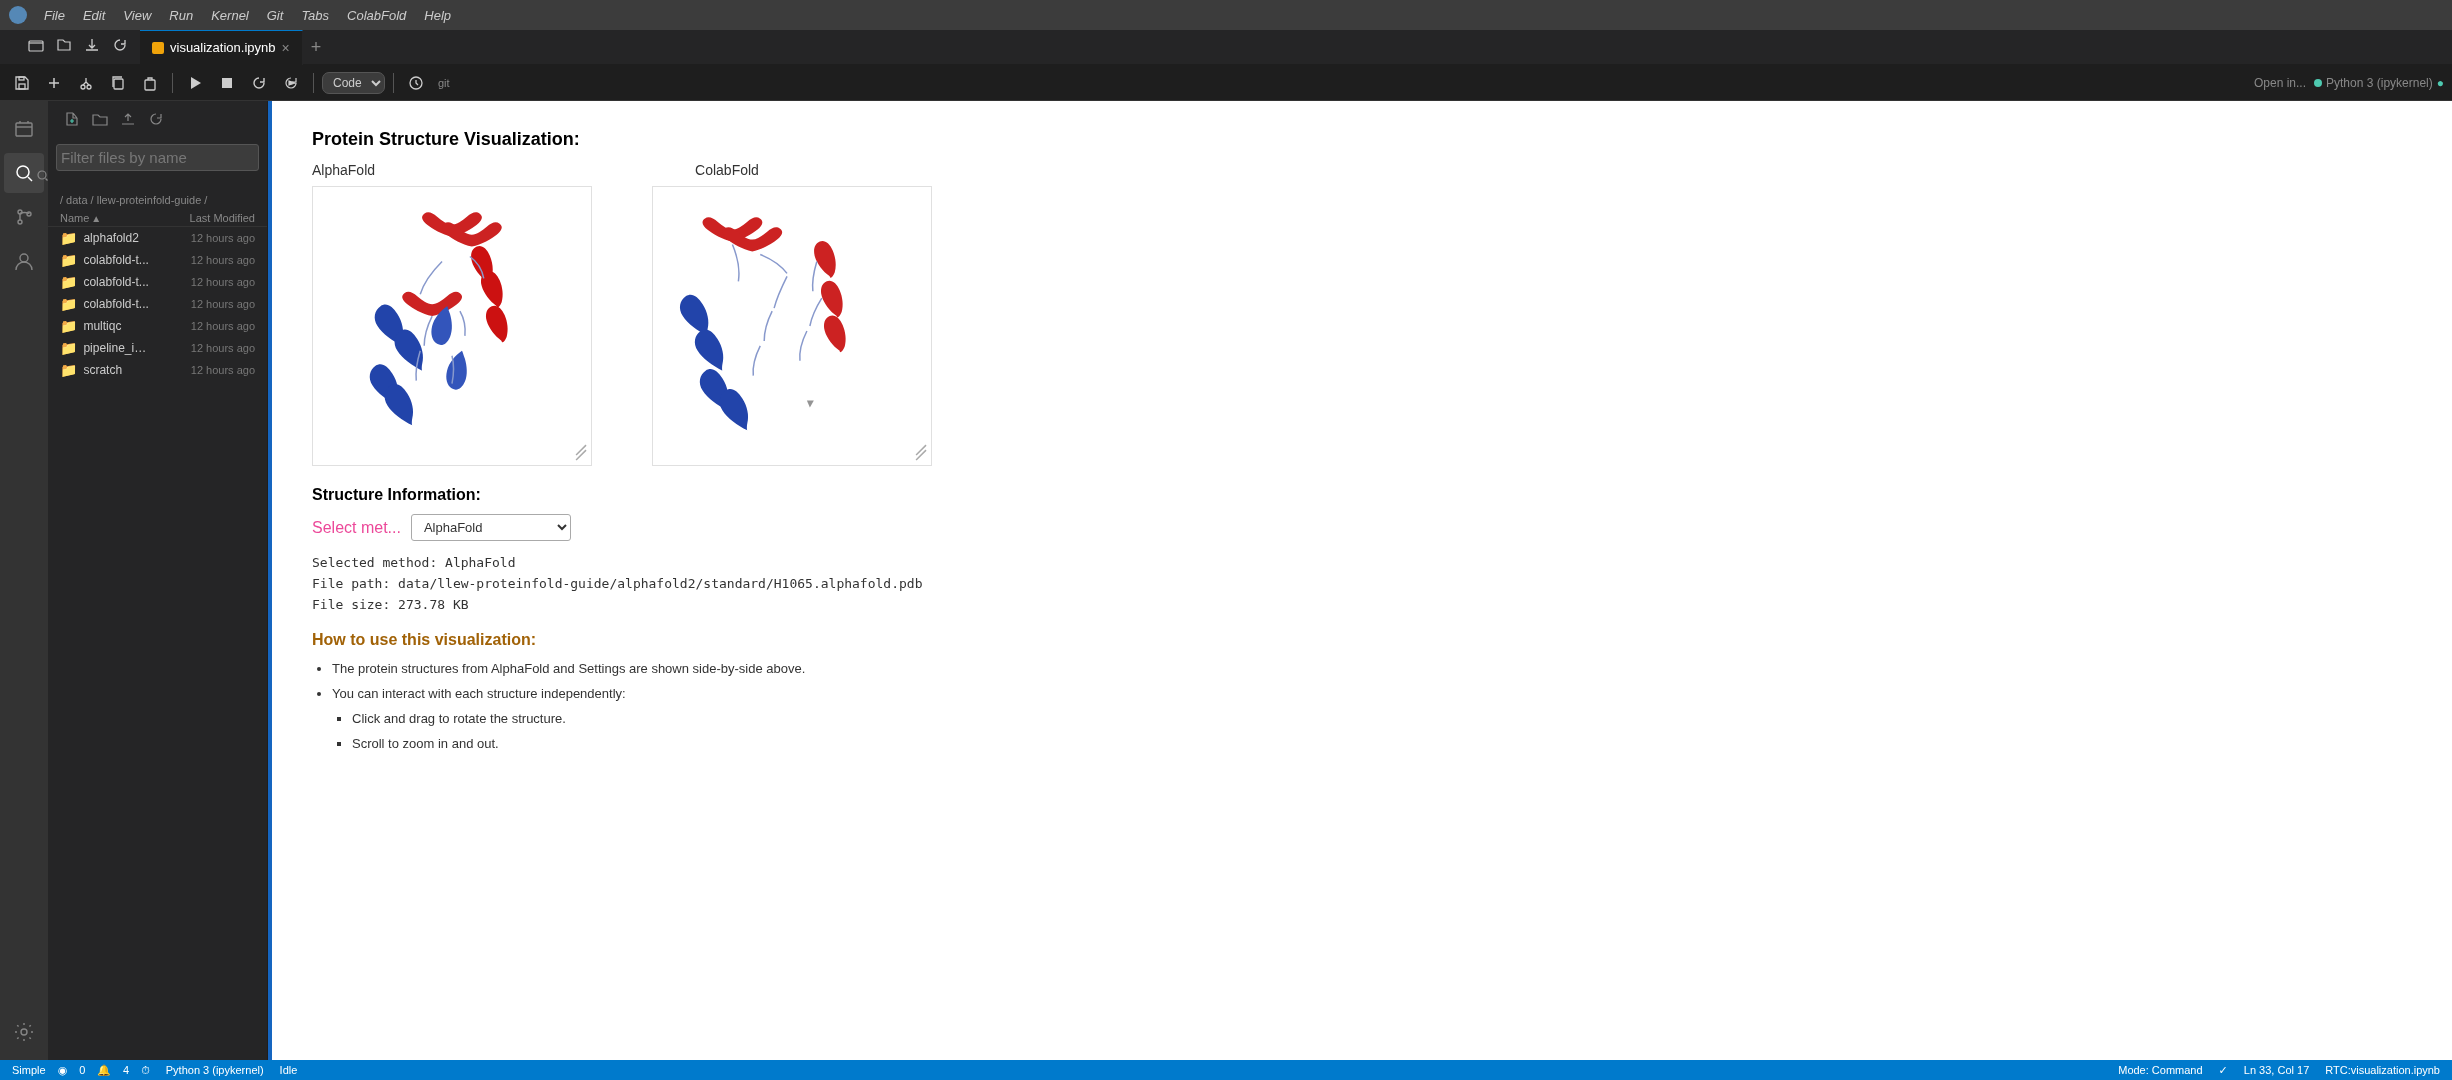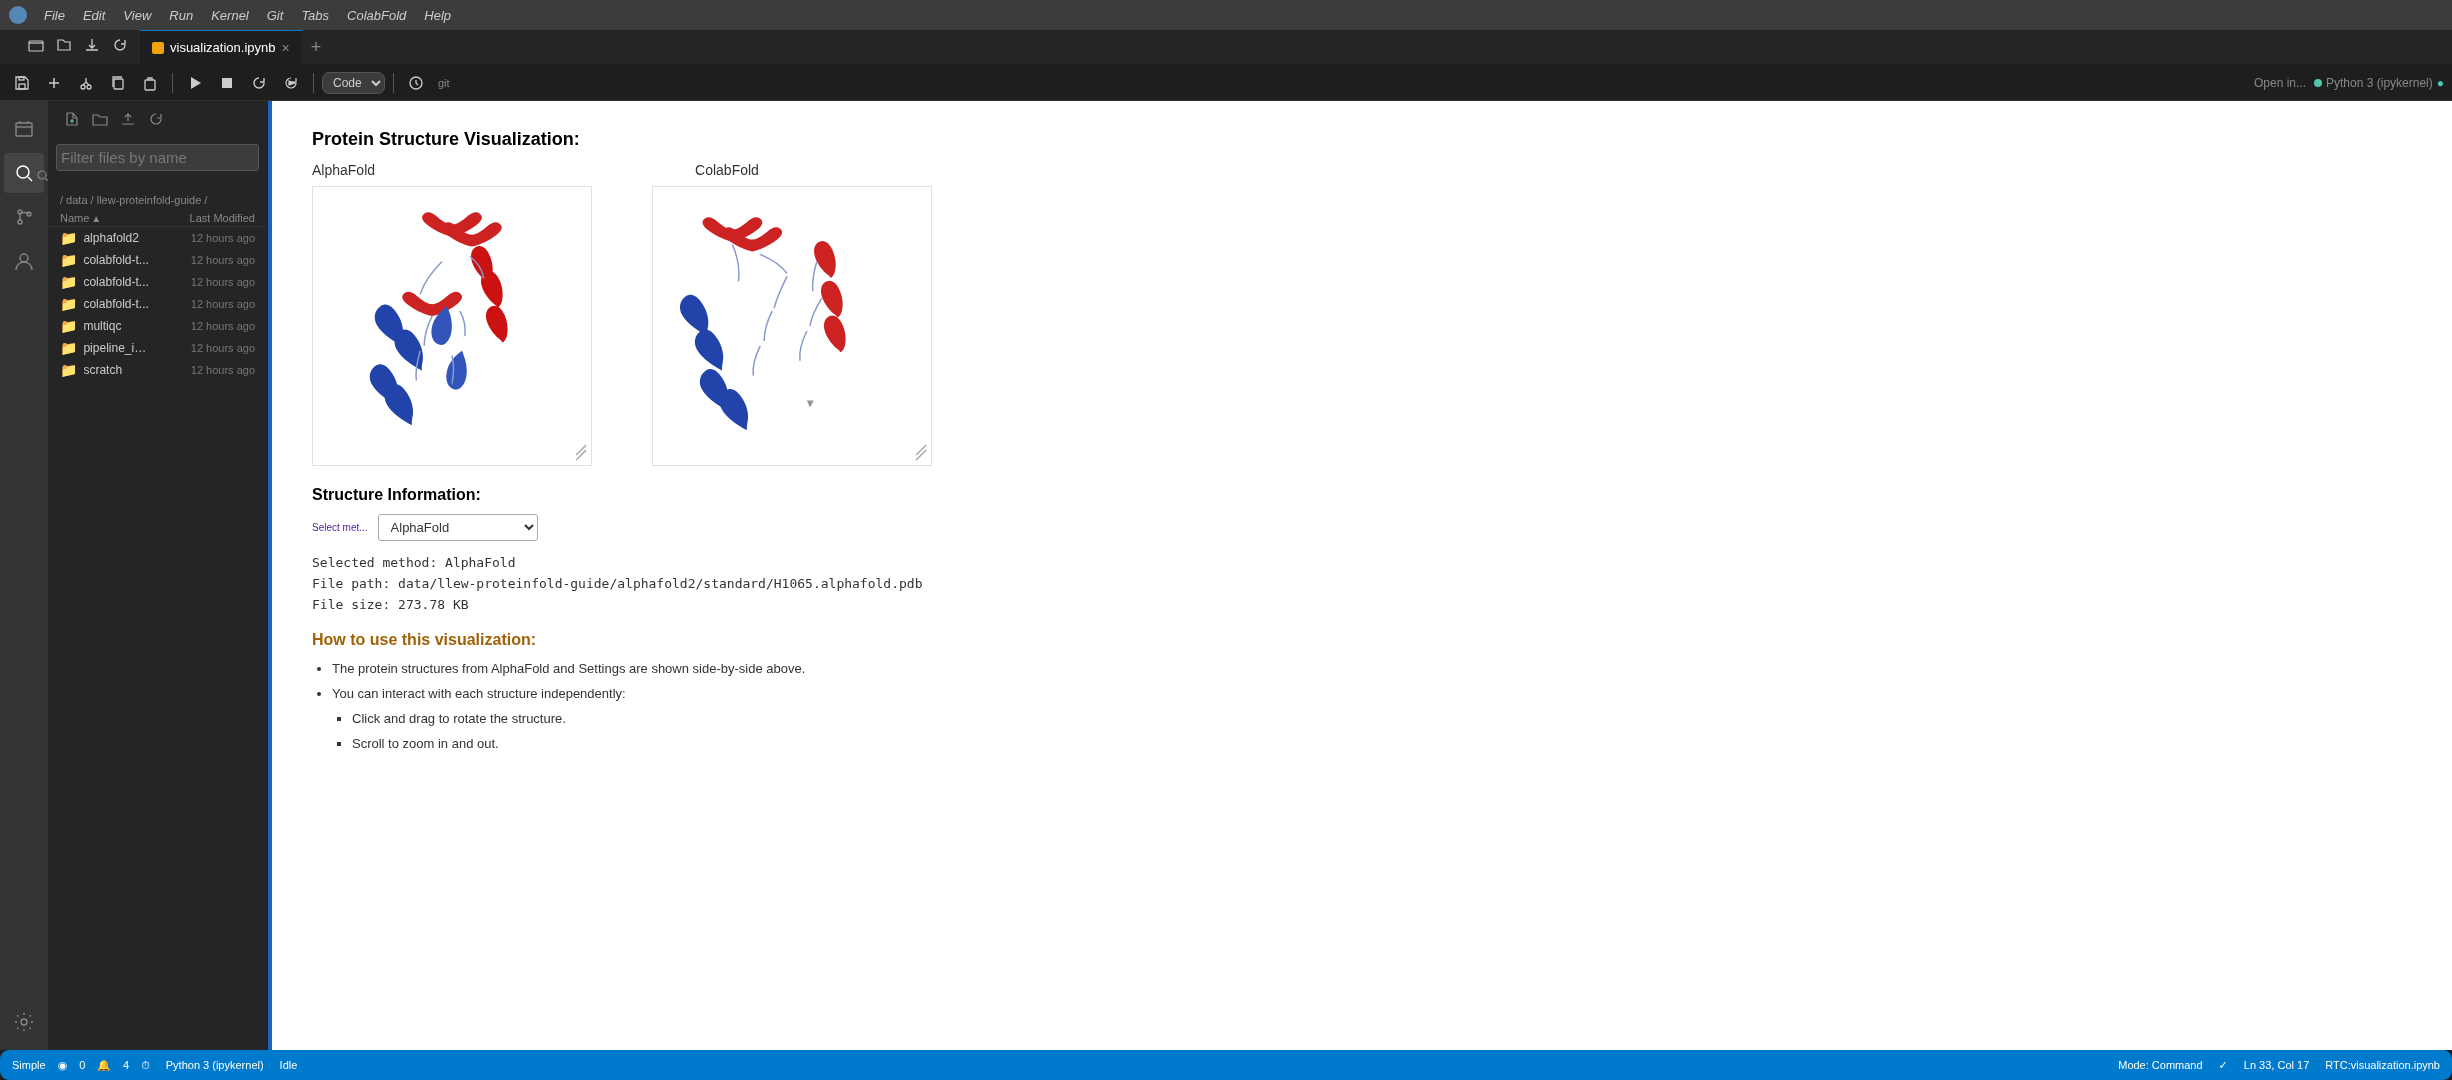--- a/index.html
+++ b/index.html
@@ -64,30 +64,30 @@
     .output-labels { display: flex; gap: 320px; margin-bottom: 8px; font-size: 14px; color: #333; }
 
     
     .protein-viz { display: flex; gap: 60px; align-items: center; margin-bottom: 20px; }
     .protein-box { width: 280px; height: 280px; position: relative; border: 1px solid #e0e0e0; background: #fff; }
     .protein-svg { width: 100%; height: 100%; }
 
     
     .structure-info-title { font-size: 16px; font-weight: bold; margin-bottom: 10px; color: #000; }
     .select-row { display: flex; align-items: center; gap: 10px; margin-bottom: 12px; }
-    .select-label { font-size: 10px; color: #4c1d95; }
+    .select-label { font-size: 16px; color: #ec4899; }
     .method-select { background: #fff; border: 1px solid #aaa; color: #333; font-size: 13px; padding: 4px 8px; border-radius: 3px; cursor: pointer; width: 160px; }
     .info-text { font-size: 13px; color: #333; font-family: monospace; line-height: 1.6; }
     .how-title { font-size: 16px; font-weight: bold; margin: 16px 0 10px; color: #a16207; }
     .bullet-list { padding-left: 20px; }
     .bullet-list li { font-size: 13px; color: #333; margin-bottom: 4px; line-height: 1.6; }
     .sub-list { padding-left: 20px; list-style: square; margin-top: 4px; }
 
     
-    .status-bar { display: flex; align-items: center; background: #007acc; height: 30px; padding: 0 12px; gap: 16px; flex-shrink: 0; font-size: 11px; color: #ffffff; border-radius: 9px; }
+    .status-bar { display: flex; align-items: center; background: #007acc; height: 20px; padding: 0 12px; gap: 16px; flex-shrink: 0; font-size: 11px; color: #ffffff; }
     .status-left { display: flex; align-items: center; gap: 12px; }
     .status-right { margin-left: auto; display: flex; align-items: center; gap: 16px; }
   </style>
 </head>
 <body>
 
 <div class="menu-bar">
   <div style="width:20px; height:20px; margin-right:6px;">
     <svg viewBox="0 0 20 20" width="20" height="20">
       <circle cx="10" cy="10" r="9" fill="#5b9bd5" opacity="0.8"></circle>

